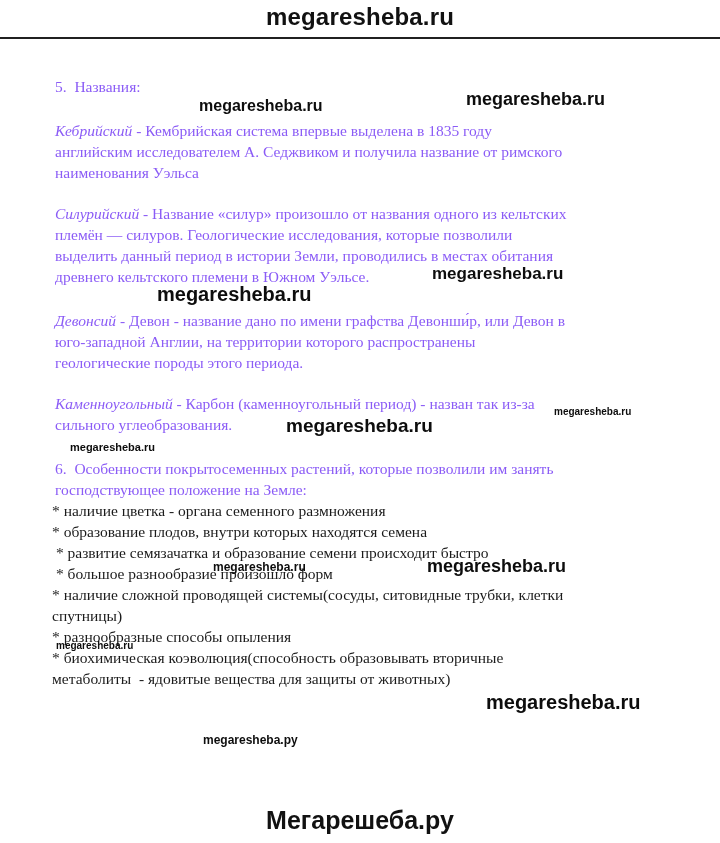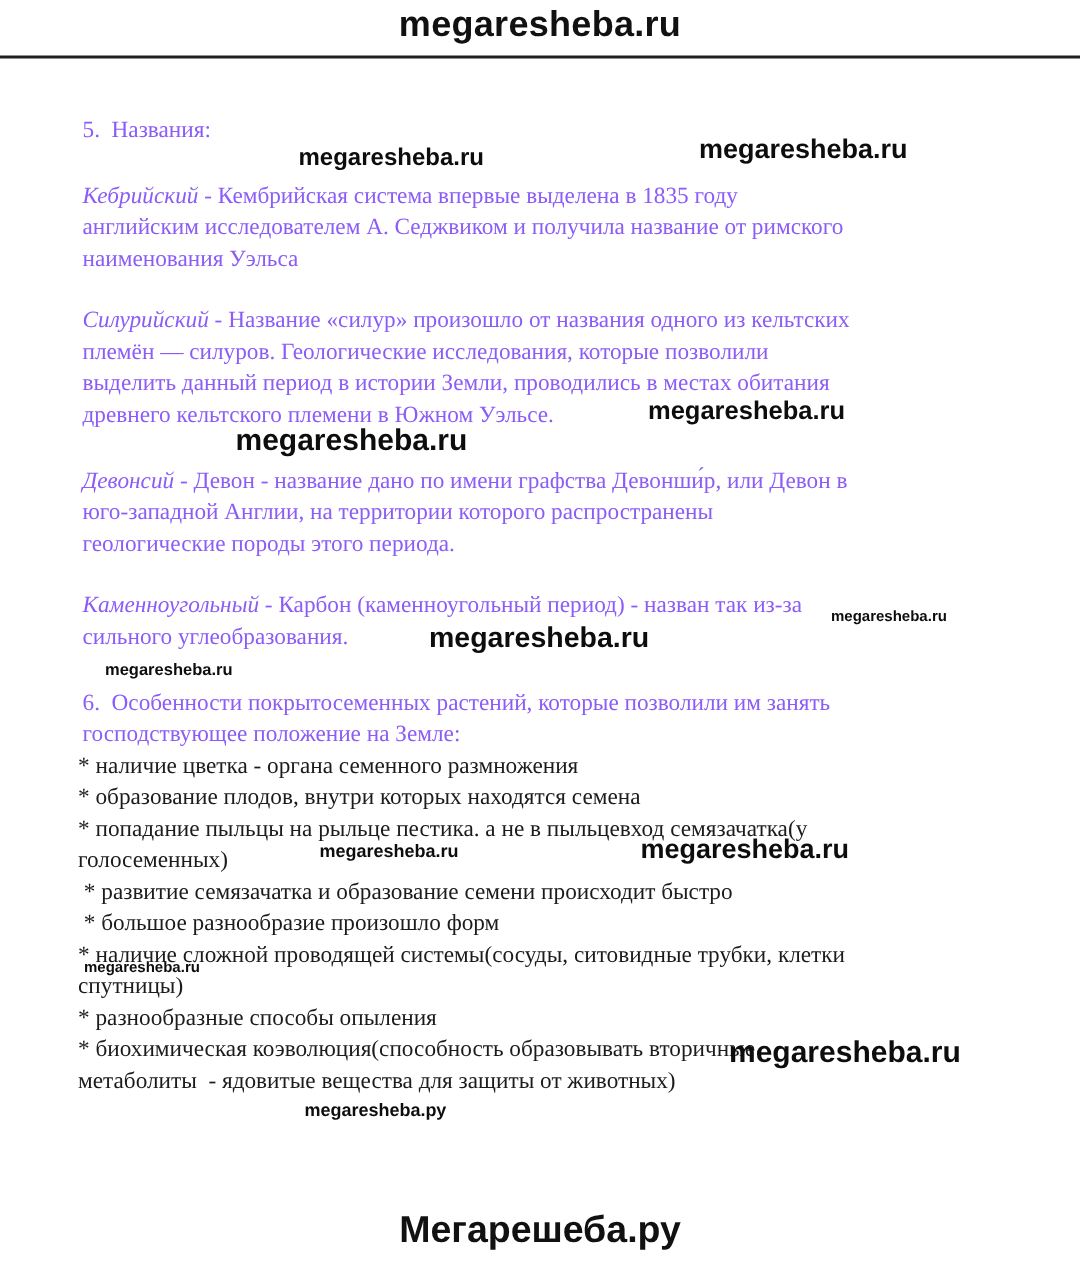--- a/index.html
+++ b/index.html
@@ -97,22 +97,20 @@
   <div class="txt" id="p3"><span class="term">Девонсий</span><span> - Девон - название дано по имени графства Девонши́р, или Девон в
 юго-западной Англии, на территории которого распространены
 геологические породы этого периода.</span></div>
 
   <div class="txt" id="q6-heading">6.  Особенности покрытосеменных растений, которые позволили им занять
 господствующее положение на Земле:</div>
 
   <div id="q6-list">
     <div class="item">* наличие цветка - органа семенного размножения</div>
     <div class="item">* образование плодов, внутри которых находятся семена</div>
-    <div class="item">* попадание пыльцы на рыльце пестика. а не в пыльцевход семязачатка(у
-голосеменных)</div>
     <div class="item"> * развитие семязачатка и образование семени происходит быстро</div>
     <div class="item"> * большое разнообразие произошло форм</div>
     <div class="item">* наличие сложной проводящей системы(сосуды, ситовидные трубки, клетки
 спутницы)</div>
     <div class="item">* разнообразные способы опыления</div>
     <div class="item">* биохимическая коэволюция(способность образовывать вторичные
 метаболиты  - ядовитые вещества для защиты от животных)</div>
   </div>
 
   <div class="wm wm-a">megaresheba.ru</div>

